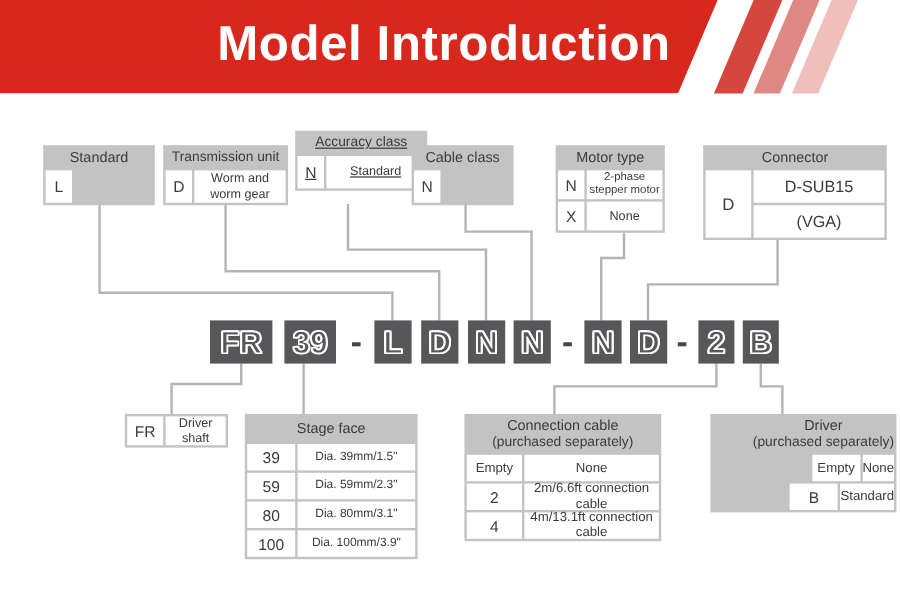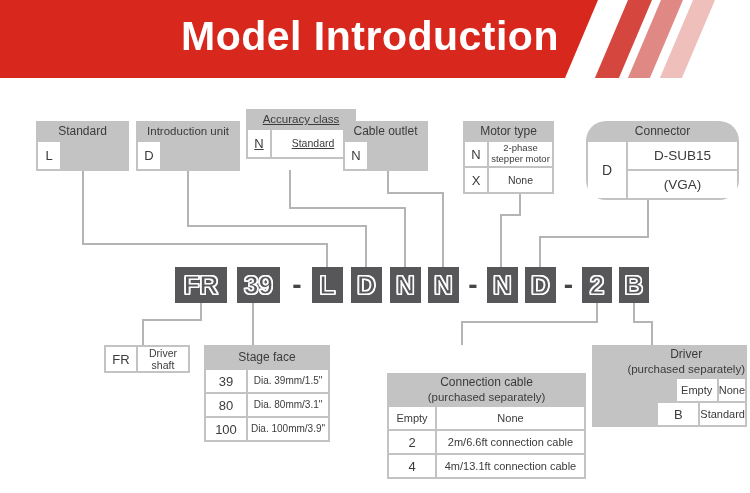--- a/index.html
+++ b/index.html
@@ -64,54 +64,55 @@
   </svg>
 
   <div class="tbl" style="left:36px;top:121px;width:93px;">
     <div class="tbl-head" style="height:17px;">Standard</div>
     <div class="tbl-row" style="height:27px;">
       <div class="cell code" style="width:22px;">L</div>
     </div>
   </div>
 
   <div class="tbl" style="left:136px;top:121px;width:104px;">
-    <div class="tbl-head" style="height:17px;font-size:11.5px;">Introduction unit</div>
+    <div class="tbl-head" style="height:17px;font-size:11.5px;">Transmission unit</div>
     <div class="tbl-row" style="height:27px;">
       <div class="cell code" style="width:22px;">D</div>
+      <div class="cell desc" style="padding:0 8px;">Worm and worm gear</div>
     </div>
   </div>
 
   <div class="tbl" style="left:246px;top:109px;width:110px;text-decoration:underline;">
     <div class="tbl-head" style="height:17px;font-size:11.5px;">Accuracy class</div>
     <div class="tbl-row" style="height:27px;">
       <div class="cell code" style="width:22px;">N</div>
       <div class="cell desc">Standard</div>
     </div>
   </div>
 
   <div class="tbl" style="left:343px;top:121px;width:85px;">
-    <div class="tbl-head" style="height:17px;">Cable outlet</div>
+    <div class="tbl-head" style="height:17px;">Cable class</div>
     <div class="tbl-row" style="height:27px;">
       <div class="cell code" style="width:22px;">N</div>
     </div>
   </div>
 
   <div class="tbl" style="left:463px;top:121px;width:91px;">
     <div class="tbl-head" style="height:17px;">Motor type</div>
     <div class="tbl-row" style="height:24px;">
       <div class="cell code" style="width:22px;">N</div>
       <div class="cell desc" style="font-size:9.5px;padding:0 2px;">2-phase stepper motor</div>
     </div>
     <div class="tbl-row" style="height:24px;">
       <div class="cell code" style="width:22px;">X</div>
       <div class="cell desc">None</div>
     </div>
   </div>
 
-  <div class="tbl" style="left:586px;top:121px;width:153px;border-radius:20px;">
+  <div class="tbl" style="left:586px;top:121px;width:153px;">
     <div class="tbl-head" style="height:17px;">Connector</div>
     <div class="tbl-row" style="height:56px;">
       <div class="cell code" style="width:38px;font-size:14px;">D</div>
       <div style="flex:1;display:flex;flex-direction:column;gap:2px;">
         <div class="cell desc" style="font-size:13.5px;flex:1;">D-SUB15</div>
         <div class="cell desc" style="font-size:13.5px;flex:1;">(VGA)</div>
       </div>
     </div>
   </div>
 
@@ -129,37 +130,41 @@
   <div class="code-box" style="left:582px;width:30px;">2</div>
   <div class="code-box" style="left:619px;width:30px;">B</div>
 
   <div class="tbl" style="left:104px;top:345px;width:86px;">
     <div class="tbl-row" style="height:24px;">
       <div class="cell code" style="width:30px;">FR</div>
       <div class="cell desc" style="padding:0 6px;">Driver shaft</div>
     </div>
   </div>
 
-  <div class="tbl" style="left:204px;top:345px;width:126px;">
+  <div class="tbl" style="left:204px;top:345px;width:144px;">
     <div class="tbl-head" style="height:21px;">Stage face</div>
     <div class="tbl-row" style="height:22px;">
       <div class="cell code" style="width:40px;">39</div>
       <div class="cell desc" style="font-size:10px;">Dia. 39mm/1.5"</div>
+    </div>
+    <div class="tbl-row" style="height:22px;">
+      <div class="cell code" style="width:40px;">59</div>
+      <div class="cell desc" style="font-size:10px;">Dia. 59mm/2.3"</div>
     </div>
     <div class="tbl-row" style="height:22px;">
       <div class="cell code" style="width:40px;">80</div>
       <div class="cell desc" style="font-size:10px;">Dia. 80mm/3.1"</div>
     </div>
     <div class="tbl-row" style="height:22px;">
       <div class="cell code" style="width:40px;">100</div>
       <div class="cell desc" style="font-size:10px;">Dia. 100mm/3.9"</div>
     </div>
   </div>
 
-  <div class="tbl" style="left:387px;top:345px;width:199px;margin-top:28px;">
+  <div class="tbl" style="left:387px;top:345px;width:164px;">
     <div class="tbl-head" style="height:30px;">
       <span>Connection cable</span>
       <span class="sub">(purchased separately)</span>
     </div>
     <div class="tbl-row" style="height:22px;">
       <div class="cell code" style="width:46px;font-size:11px;">Empty</div>
       <div class="cell desc" style="font-size:11px;">None</div>
     </div>
     <div class="tbl-row" style="height:22px;">
       <div class="cell code" style="width:46px;">2</div>

